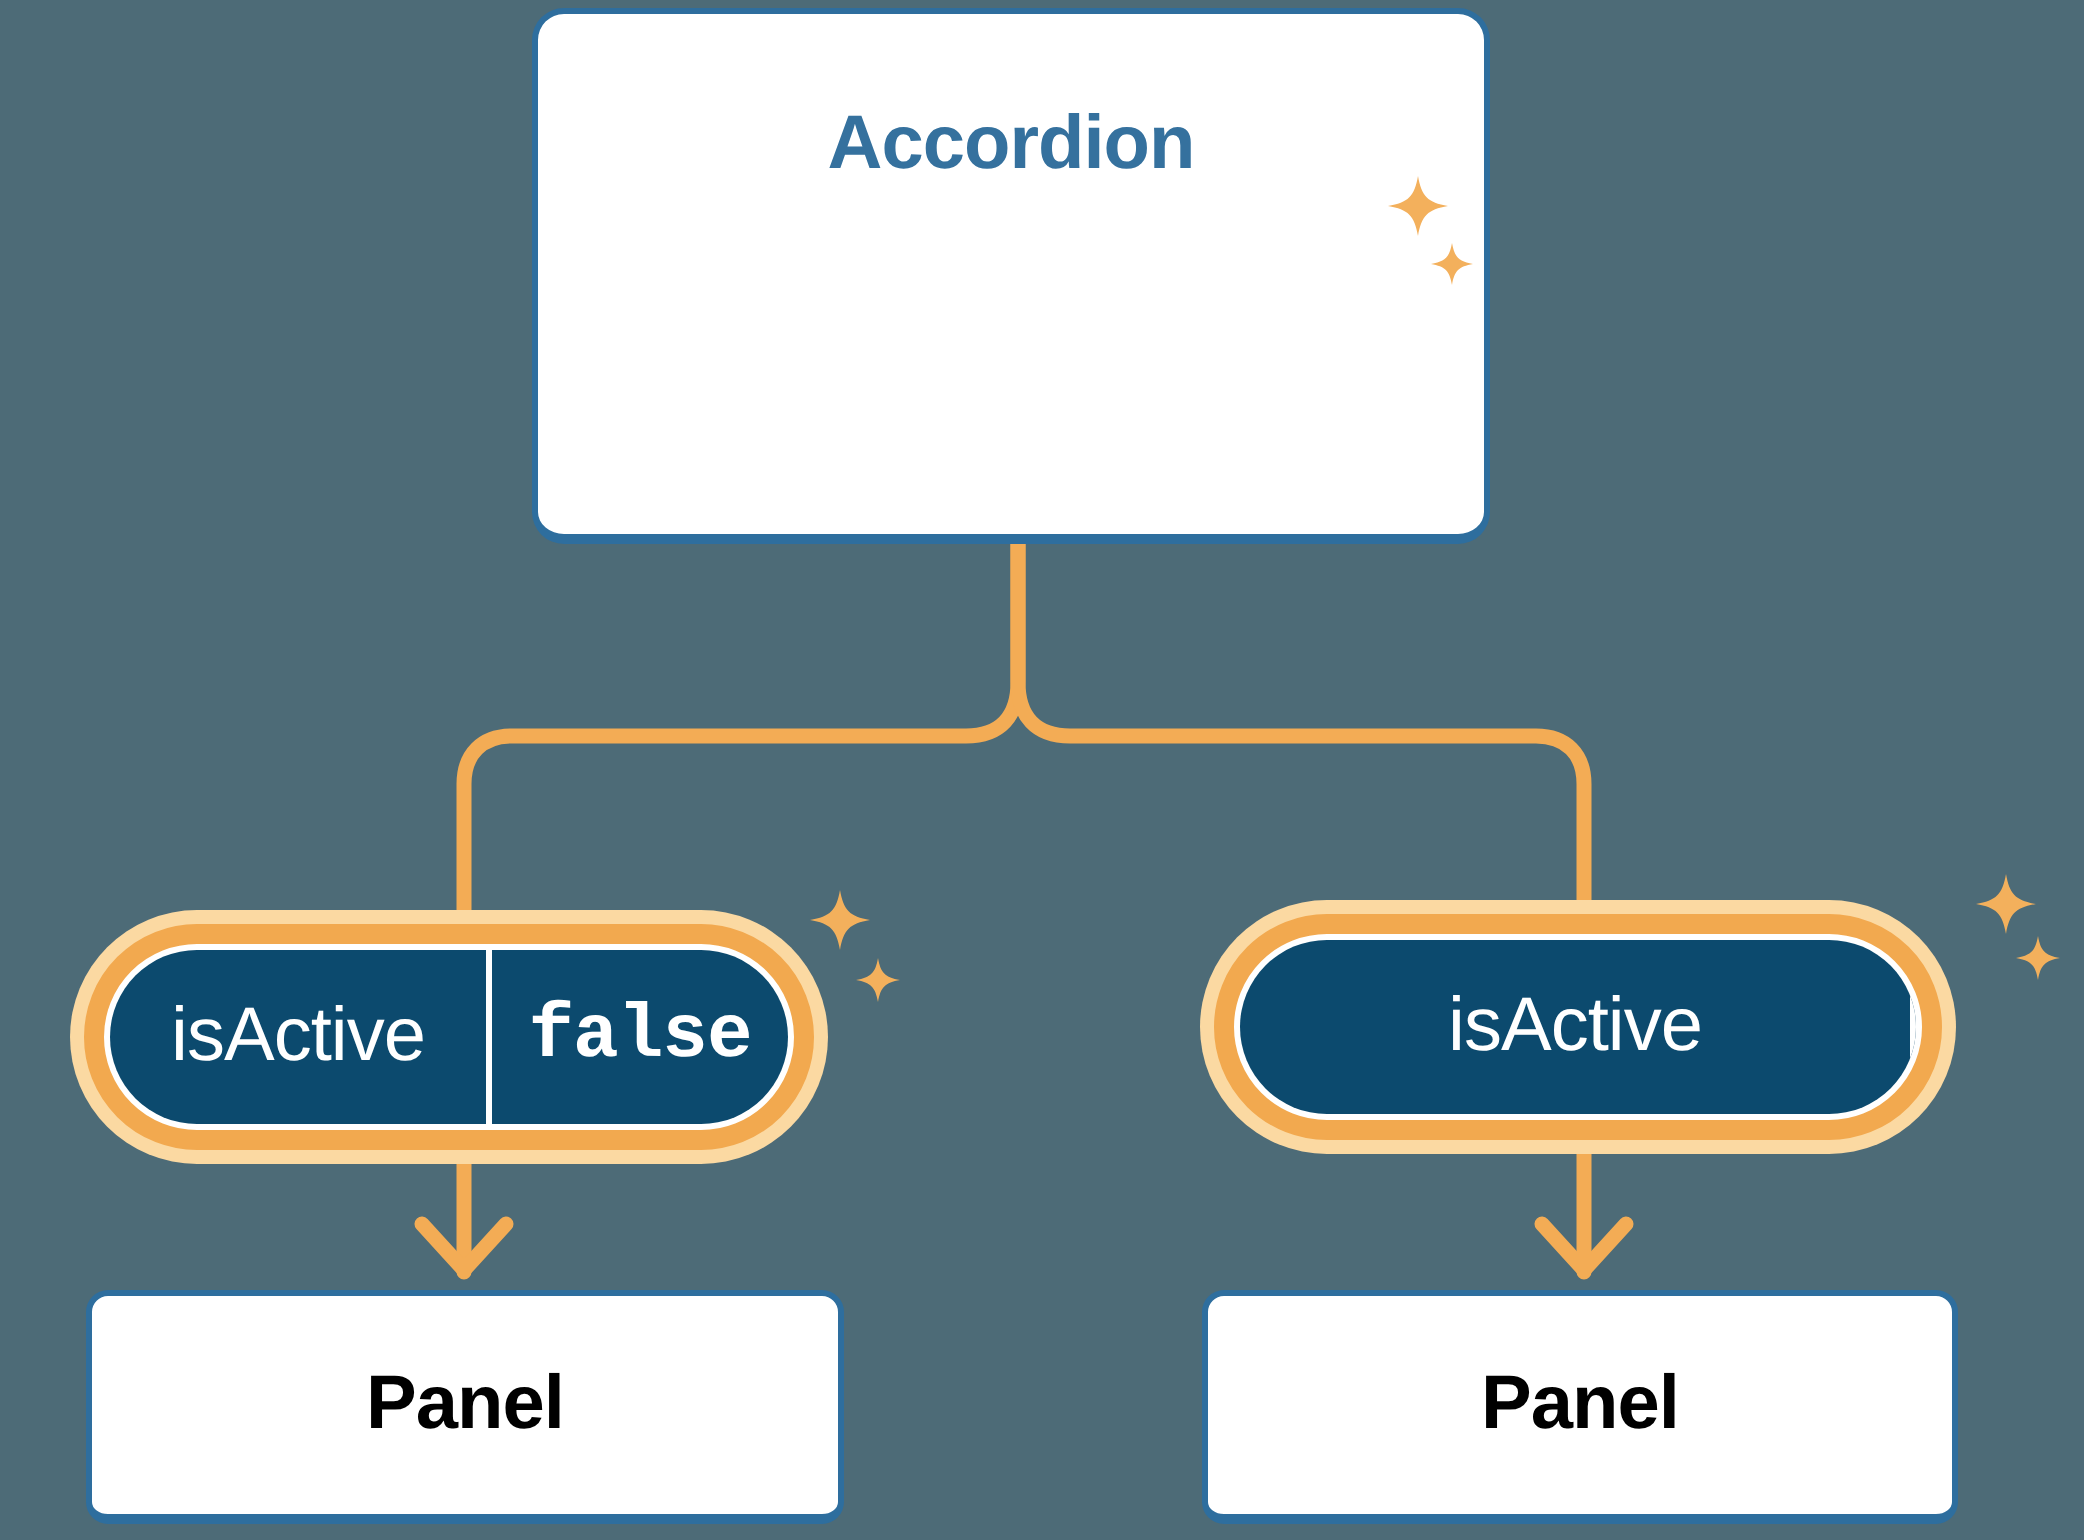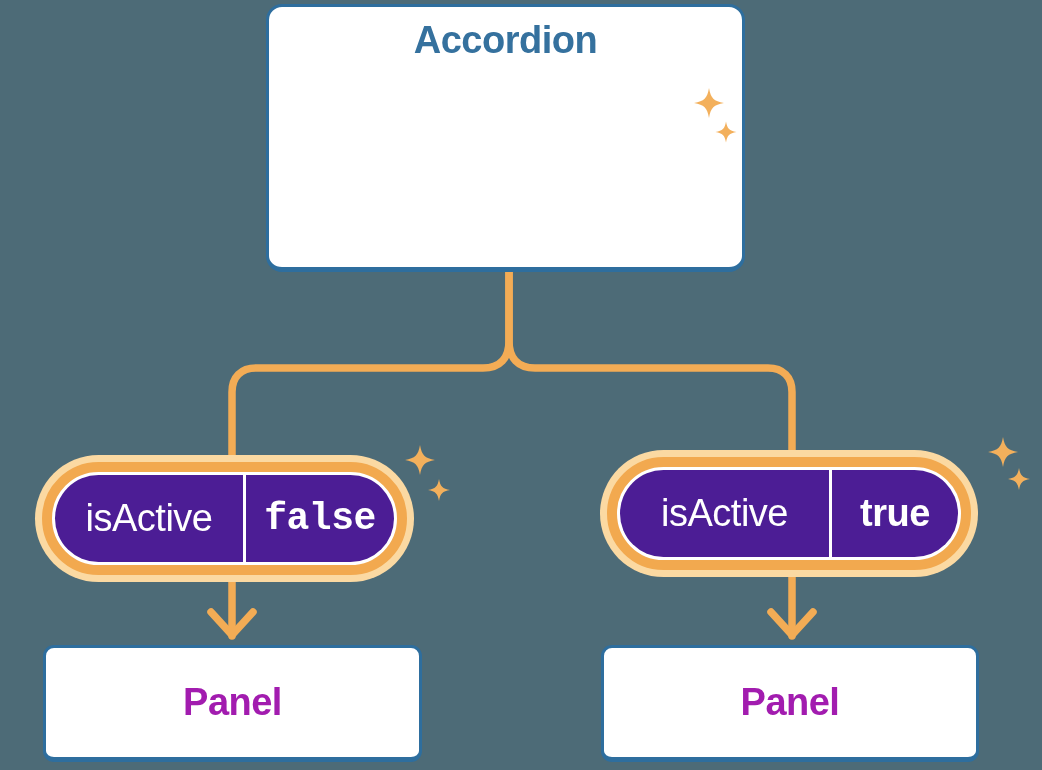--- a/index.html
+++ b/index.html
@@ -20,31 +20,31 @@
     border:3px solid #2E6E9E;
     border-bottom-width:5px;
     z-index:2;
     box-sizing:border-box;
   }
   .accordion-card{
     left:266px;top:4px;width:479px;height:268px;
     border-radius:16px;
   }
   .card-title{
-    padding-top:12px;
+    padding-top:44px;
     text-align:center;
     font-size:38px;font-weight:600;letter-spacing:-0.5px;
     color:#35719E;
   }
   .panel-card{
     top:645px;width:379px;height:117px;
     border-radius:11px;
     display:flex;align-items:center;justify-content:center;
     font-size:38px;font-weight:600;letter-spacing:-0.5px;
-    color:#a21caf;
+    color:#000000;
   }
   .panel-left{left:43px;}
   .panel-right{left:601px;width:378px;}
 
   
   .state-pill{
     position:absolute;left:46px;top:104px;
     width:379px;height:109px;box-sizing:border-box;
     background:#ffffff;
     border:10px solid #F5B152;
@@ -69,21 +69,21 @@
     background:#ffffff;
     border:10px solid #F2A94F;
     border-radius:999px;
     box-shadow:0 0 0 7px #FBD9A2;
     padding:3px;
   }
   .prop-pill-left{left:42px;top:462px;width:365px;}
   .prop-pill-right{left:607px;top:457px;width:364px;}
   .prop-inner{
     width:100%;height:100%;
-    background:#4c1d95;
+    background:#0c4a6e;
     border-radius:999px;
     display:flex;align-items:stretch;
     overflow:hidden;
   }
   .prop-inner .cell{
     display:flex;align-items:center;justify-content:center;
     color:#ffffff;font-size:38px;letter-spacing:-0.5px;
   }
   .prop-inner .cell.label{flex:1;font-weight:400;}
   .prop-inner .cell.value{font-weight:700;}
@@ -114,21 +114,20 @@
       <span class="cell label">isActive</span>
       <span class="vdiv"></span>
       <span class="cell value">false</span>
     </div>
   </div>
 
   <div class="prop-pill prop-pill-right">
     <div class="prop-inner">
       <span class="cell label">isActive</span>
       <span class="vdiv"></span>
-      <span class="cell value">true</span>
     </div>
   </div>
 
   <div class="card panel-card panel-left">
     <span>Panel</span>
   </div>
   <div class="card panel-card panel-right">
     <span>Panel</span>
   </div>
 

